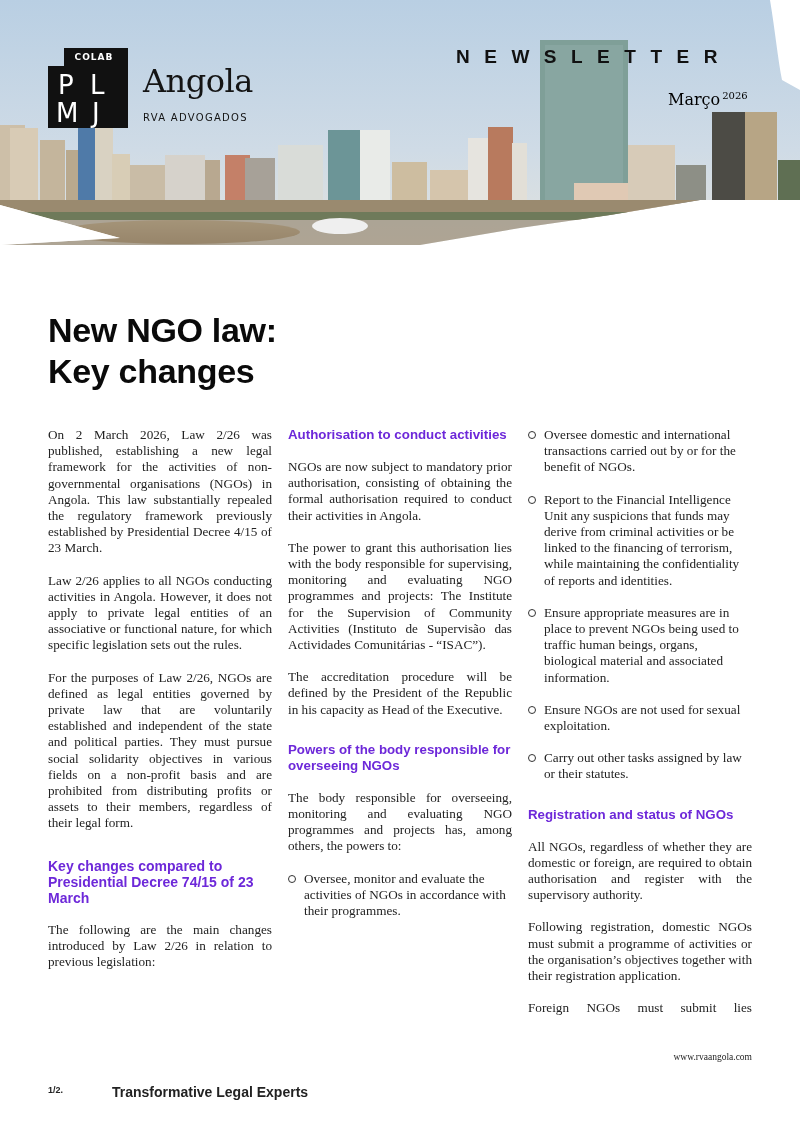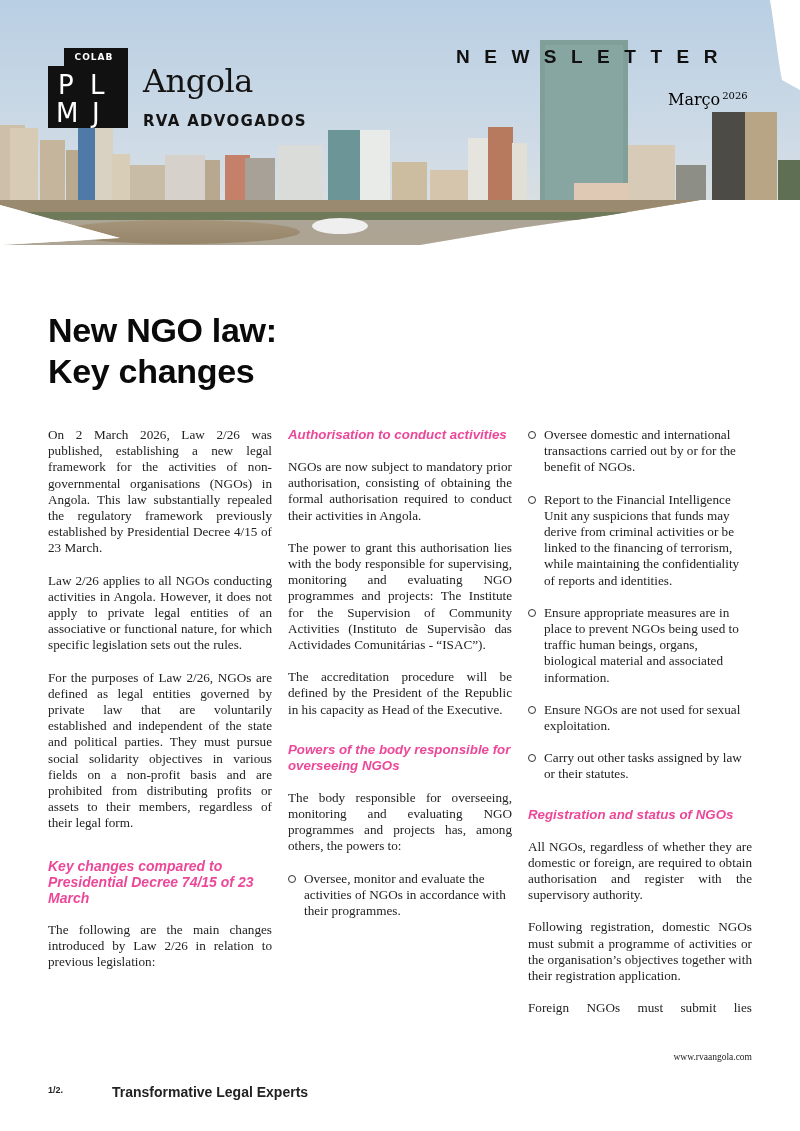--- a/index.html
+++ b/index.html
@@ -1,31 +1,31 @@
 <!DOCTYPE html>
 <html><head>
 <meta charset="utf-8">
 <style>
   html, body { margin: 0; padding: 0; }
   body { width: 800px; height: 1131px; background: #ffffff; position: relative; overflow: hidden; font-family: "Liberation Serif", serif; color: #222; }
   .hero { position: absolute; left: 0; top: 0; width: 800px; height: 250px; overflow: hidden; }
   .hero svg { display: block; }
   .logo-box { position: absolute; left: 48px; top: 48px; width: 80px; height: 92px; }
   .brand-angola { position: absolute; left: 143px; top: 62px; font-family: "DejaVu Serif", serif; font-size: 32px; color: #141414; letter-spacing: -0.5px; text-align: center; }
-  .brand-rva { position: absolute; left: 143px; top: 112px; font-family: "DejaVu Sans", sans-serif; font-weight: bold; font-size: 15px; letter-spacing: 1.3px; color: #141414; }
+  .brand-rva { position: absolute; left: 143px; top: 112px; font-family: "DejaVu Sans", sans-serif; font-weight: normal; font-size: 10px; letter-spacing: 1.3px; color: #141414; }
   .newsletter { position: absolute; left: 456px; top: 46px; font-family: Liberation Sans, sans-serif; font-weight: bold; font-size: 19px; letter-spacing: 14.5px; color: #111; }
   .marco { position: absolute; left: 668px; top: 90px; font-family: "DejaVu Serif", serif; font-size: 16px; color: #000000; }
   .marco sup { font-size: 10px; vertical-align: 6px; margin-left: 2px; }
   .title { position: absolute; left: 48px; top: 310px; font-family: "Liberation Sans", sans-serif; font-weight: bold; font-size: 34px; line-height: 41px; color: #0a0a0a; margin: 0; letter-spacing: -0.3px; }
   .col { position: absolute; top: 427px; width: 224px; font-size: 13.2px; line-height: 16.2px; }
   .col1 { left: 48px; }
   .col2 { left: 288px; }
   .col3 { left: 528px; }
   .col p { margin: 0 0 16px 0; text-align: justify; }
-  .col h3 { font-family: "Liberation Sans", sans-serif; font-weight: bold; font-size: 13.3px; line-height: 16px; margin: 0 0 16px 0; color: #ec4899; font-style: italic; }
+  .col h3 { font-family: "Liberation Sans", sans-serif; font-weight: bold; font-size: 13.3px; line-height: 16px; margin: 0 0 16px 0; color: #6d28d9; }
   .col1 h3 { font-size: 14px; line-height: 16px; margin-top: 26px; }
   .col ul { list-style: none; margin: 0; padding: 0; }
   .col li { position: relative; padding-left: 16px; margin: 0 0 16px 0; text-align: left; }
   .bullet { position: absolute; left: 0; top: 4px; width: 6px; height: 6px; border: 1.5px solid #333; border-radius: 50%; }
   .footer-page { position: absolute; left: 48px; top: 1085px; font-family: "Liberation Sans", sans-serif; font-weight: bold; font-size: 9px; color: #222; }
   .footer-tag { position: absolute; left: 112px; top: 1084px; font-family: Liberation Sans, sans-serif; font-weight: bold; font-size: 14px; color: #222; }
   .footer-url { position: absolute; right: 48px; top: 1052px; font-family: "Liberation Serif", serif; font-size: 9.5px; color: #222; }
 </style>
 </head>
 <body>

